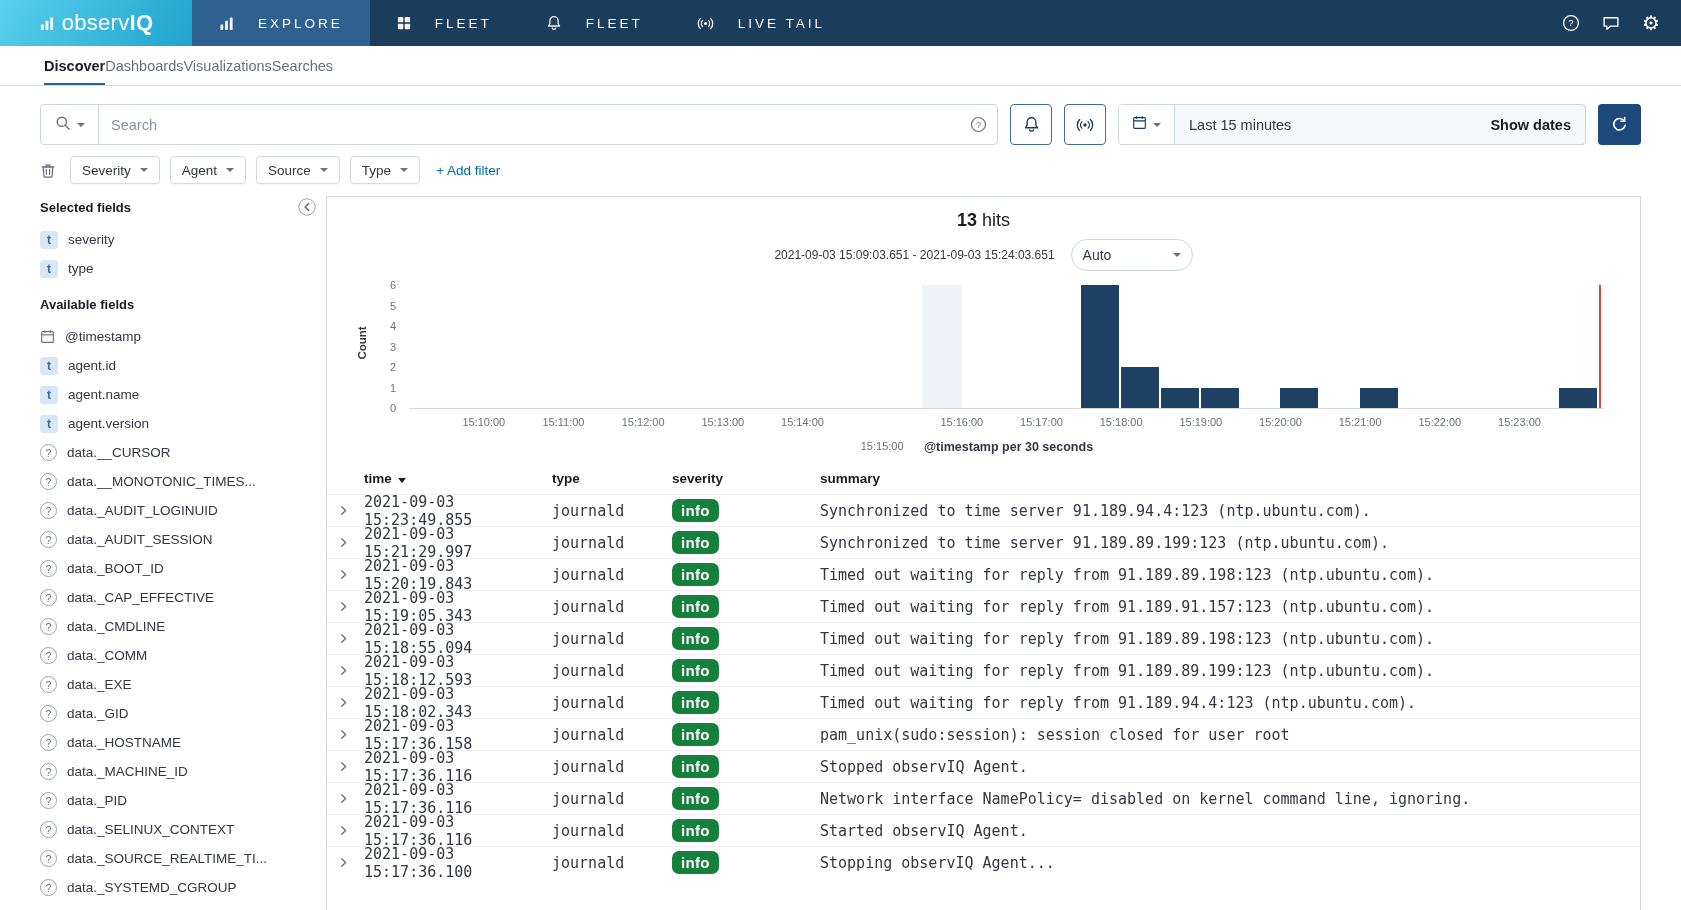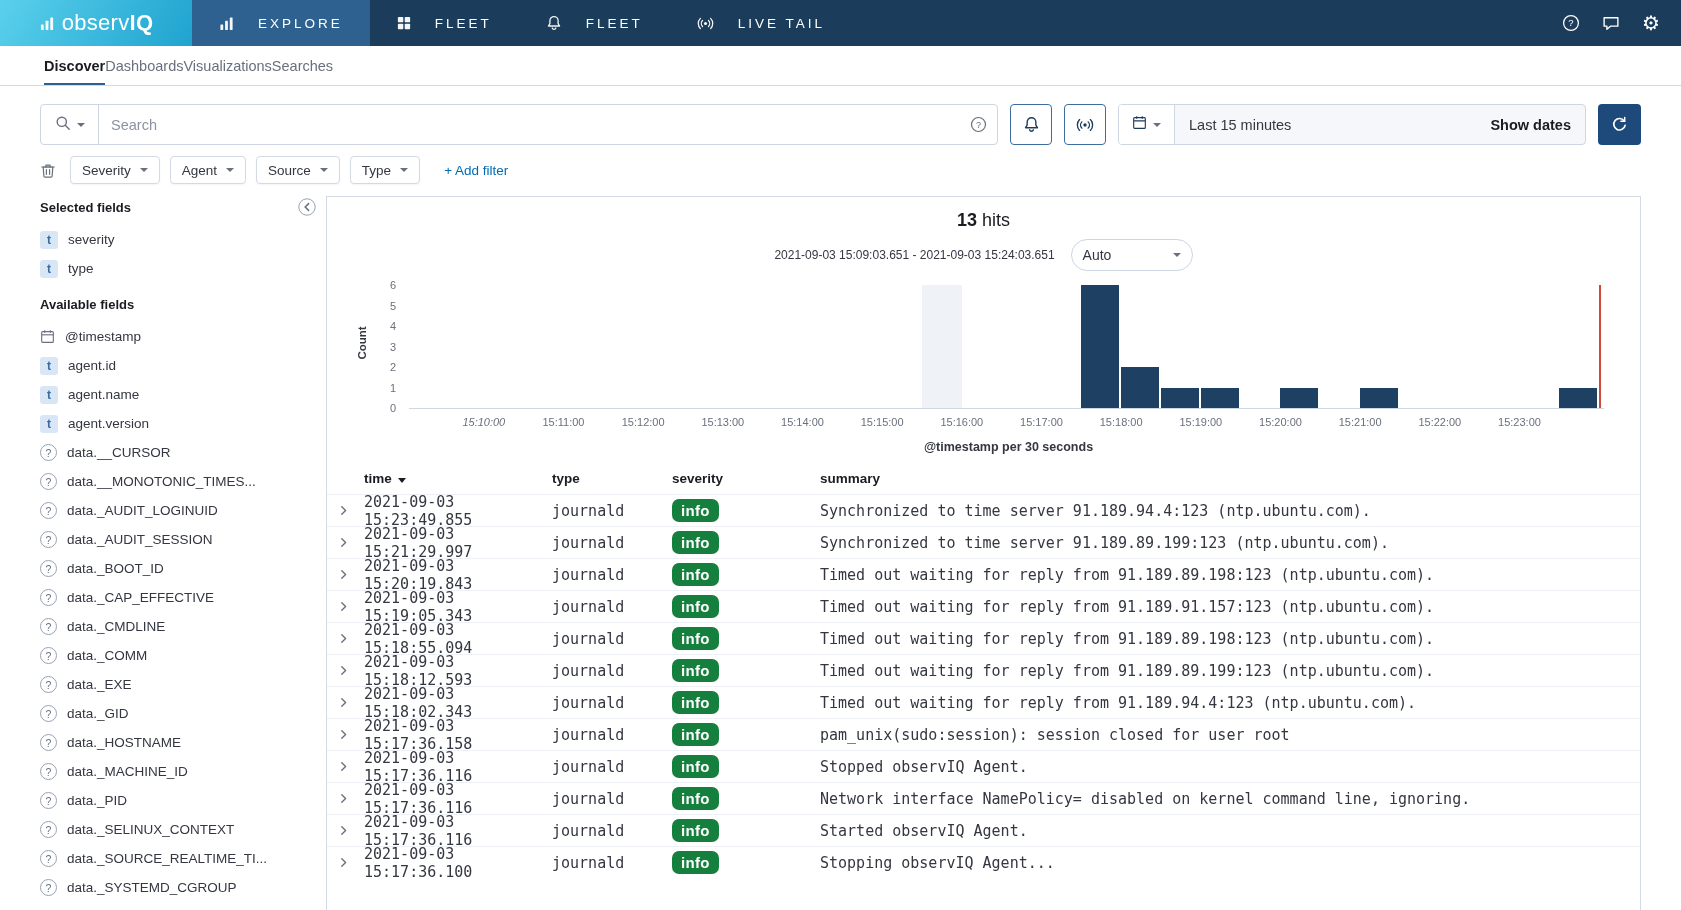--- a/index.html
+++ b/index.html
@@ -37,21 +37,21 @@
   .cal-seg{width:56px;height:100%;display:flex;align-items:center;justify-content:center;gap:6px;background:#fff;border-right:1px solid #cdd6e2;color:#1b3c5b;cursor:pointer}
   .range-label{flex:1;padding-left:14px;font-size:14.5px;color:#343741;cursor:pointer}
   .show-dates{padding-right:14px;font-size:14.5px;font-weight:700;color:#1a1c21;cursor:pointer}
   .refresh-btn{width:43px;height:41px;border:none;border-radius:4px;background:#1d4a7a;color:#fff;display:flex;align-items:center;justify-content:center;cursor:pointer}
 
   
   .filter-row{display:flex;align-items:center;gap:12px;margin:11px 40px 0;height:28px}
   .trash{color:#69707d;display:flex;align-items:center;cursor:pointer;margin-right:2px}
   .filter-dds{display:flex;align-items:center;gap:10px}
   .filter-dd{height:28px;display:flex;align-items:center;gap:9px;padding:0 11px;border:1px solid #d3dae6;border-radius:4px;background:#fff;font-size:13.5px;color:#343741;box-shadow:0 1px 2px rgba(50,60,80,.06);cursor:pointer}
-  .add-filter{font-size:13.5px;color:#006BB4;cursor:pointer;margin-left:12px}
+  .add-filter{font-size:13.5px;color:#006BB4;cursor:pointer;margin-left:4px}
 
   .caret{width:0;height:0;border-left:4px solid transparent;border-right:4px solid transparent;border-top:4.5px solid #69707d;display:inline-block}
   .cal-seg .caret,.search-select .caret{border-top-color:#69707d}
 
   
   .main{display:flex;align-items:flex-start;gap:18px;margin:12px 40px 0}
   .sidebar{width:268px;flex:none;position:relative;padding-top:4px}
   .collapse-btn{position:absolute;right:-8px;top:2px;cursor:pointer;line-height:0}
   .sb-heading{font-size:13px;font-weight:700;color:#1a1c21;margin-bottom:10px}
   .sb-heading.avail{margin-top:14px}
@@ -403,26 +403,26 @@
           <div class="bar" style="left: 56.261%; width: calc(3.33333% - 2px); height: 100%; background: rgb(30, 64, 98);"></div>
           <div class="bar" style="left: 59.5943%; width: calc(3.33333% - 2px); height: 33.3333%; background: rgb(30, 64, 98);"></div>
           <div class="bar" style="left: 62.9277%; width: calc(3.33333% - 2px); height: 16.6667%; background: rgb(30, 64, 98);"></div>
           <div class="bar" style="left: 66.261%; width: calc(3.33333% - 2px); height: 16.6667%; background: rgb(30, 64, 98);"></div>
           <div class="bar" style="left: 72.9277%; width: calc(3.33333% - 2px); height: 16.6667%; background: rgb(30, 64, 98);"></div>
           <div class="bar" style="left: 79.5943%; width: calc(3.33333% - 2px); height: 16.6667%; background: rgb(30, 64, 98);"></div>
           <div class="bar" style="left: 96.261%; width: calc(3.33333% - 2px); height: 16.6667%; background: rgb(30, 64, 98);"></div>
           <div class="marker" style="left: 99.5943%; background: rgb(208, 73, 60);"></div>
         </div>
       <div class="xaxis">
-          <div class="xtick" style="left: 6.261%; font-style: italic;">15:10:00</div>
+          <div class="xtick" style="left: 6.261%;">15:10:00</div>
           <div class="xtick" style="left: 12.9277%;">15:11:00</div>
           <div class="xtick" style="left: 19.5943%;">15:12:00</div>
           <div class="xtick" style="left: 26.261%;">15:13:00</div>
           <div class="xtick" style="left: 32.9277%;">15:14:00</div>
-          <div class="xtick" style="left: 39.5943%;">15:15:00</div>
+          <div class="xtick" style="left: 39.5943%; margin-top: 24px;">15:15:00</div>
           <div class="xtick" style="left: 46.261%;">15:16:00</div>
           <div class="xtick" style="left: 52.9277%;">15:17:00</div>
           <div class="xtick" style="left: 59.5943%;">15:18:00</div>
           <div class="xtick" style="left: 66.261%;">15:19:00</div>
           <div class="xtick" style="left: 72.9277%;">15:20:00</div>
           <div class="xtick" style="left: 79.5943%;">15:21:00</div>
           <div class="xtick" style="left: 86.261%;">15:22:00</div>
           <div class="xtick" style="left: 92.9277%;">15:23:00</div>
         </div>
       <div class="xlabel">@timestamp per 30 seconds</div>

